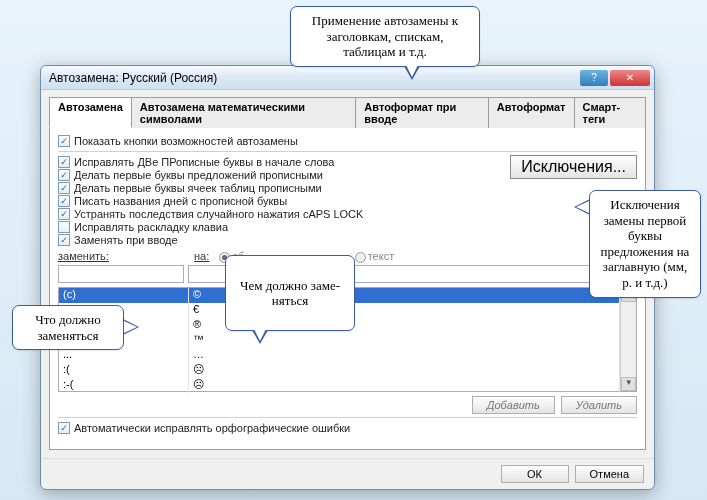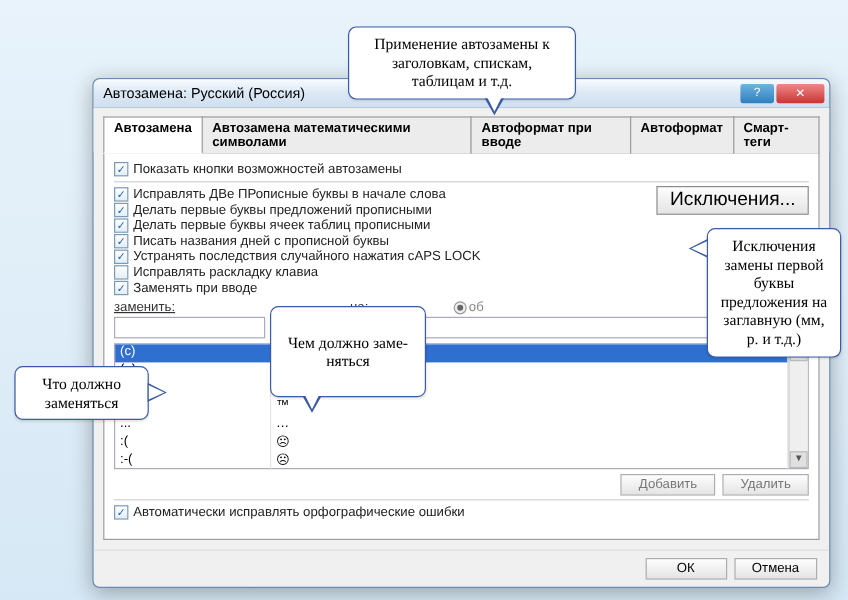--- a/index.html
+++ b/index.html
@@ -18,21 +18,20 @@
     left: 40px;
     top: 65px;
     width: 615px;
     height: 425px;
     background: #f0f0f0;
     border: 1px solid #6a8caf;
     border-radius: 6px;
     box-shadow: 0 4px 18px rgba(0,0,0,0.3);
     display: flex;
     flex-direction: column;
-    margin-left: 37px;
   }
   .titlebar {
     height: 24px;
     background: linear-gradient(180deg, #f7fbff 0%, #dce8f5 50%, #cfe0f0 100%);
     border-bottom: 1px solid #b5c9dc;
     border-radius: 6px 6px 0 0;
     display: flex;
     align-items: center;
     padding: 0 4px 0 8px;
   }
@@ -86,38 +85,38 @@
   }
   .chk.unchecked { color: transparent; }
   .hr { border-top: 1px solid #d0d0d0; margin: 3px 0; }
   .top-row { display: flex; align-items: flex-start; }
   .top-row .opts { flex: 1; }
   .excbtn {
     margin-left: 8px; margin-top: 0; padding: 2px 10px;
     border: 1px solid #8a8a8a; background: linear-gradient(180deg,#fdfdfd,#e4e4e4);
     font-size: 16px; min-width: 90px; text-align: center;
   }
-  .row-inputs { display:flex; align-items:center; gap: 10px; margin-top:3px; color:#555;justify-content:space-between;}
+  .row-inputs { display:flex; align-items:center; gap: 10px; margin-top:3px; color:#555;}
   .row-inputs label { color:#333; }
   .radio { width:11px;height:11px;border:1px solid #999;border-radius:50%;display:inline-block;background:#eee;vertical-align:middle;margin-right:2px;}
   .radio.on::after{content:"";display:block;width:5px;height:5px;border-radius:50%;background:#666;margin:2px;}
   .input-pair { display:flex; gap:4px; margin-top:2px;}
   .input-pair input {
     border:1px solid #aab; height:18px; font-size:11px; padding:0 3px; background:#fff;
   }
   .list-wrap { margin-top:4px; border:1px solid #aab; height:105px; display:flex; }
   .lrow { display:flex; height:15px; font-size:11px; }
   .lrow.sel { background:#2f6fcf; color:#fff; }
   .lrow .c1 { width:130px; padding:0 4px; border-right:1px solid #e4e4e4;}
   .lrow .c2 { flex:1; padding:0 4px; border-right:1px solid #e4e4e4;}
   .list-table { width:100%; }
   .scroll { width:16px; background:#efefef; border-left:1px solid #ccc; position:relative;}
   .scroll .up,.scroll .dn{height:14px;font-size:8px;text-align:center;color:#555;background:#e0e0e0;border:1px solid #bbb;}
   .scroll .dn{position:absolute;bottom:0;left:0;right:0;}
-  .below-btns { display:flex; justify-content:flex-end; gap:6px; margin-top:4px;}
+  .below-btns { display:flex; justify-content:flex-end; gap:6px; margin-top:4px;font-style:italic;}
   .btn {
     padding: 2px 14px; border:1px solid #adadad; background:linear-gradient(180deg,#fdfdfd,#e4e4e4);
     font-size:11px; color:#777;
   }
   .btn.enabled{ color:#000; }
   .footer { display:flex; justify-content:flex-end; gap:6px; padding:6px 10px; border-top:1px solid #ddd;}
   .footer .btn { min-width:68px; text-align:center; color:#000;}
 
   
   .callout {
@@ -135,21 +134,21 @@
   .tail-bl::after{content:"";position:absolute;top:-15px;left:-6px;border-top:12px solid #fff;border-left:6px solid transparent;border-right:6px solid transparent;}
   .tail-left { border-right:16px solid #3b5ba5; border-top:8px solid transparent; border-bottom:8px solid transparent; left:-16px; top:40%; }
   .tail-left::after{content:"";position:absolute;left:2px;top:-6px;border-right:13px solid #fff;border-top:6px solid transparent;border-bottom:6px solid transparent;}
   .tail-right { border-left:16px solid #3b5ba5; border-top:8px solid transparent; border-bottom:8px solid transparent; right:-16px; top:45%; }
   .tail-right::after{content:"";position:absolute;right:2px;top:-6px;border-left:13px solid #fff;border-top:6px solid transparent;border-bottom:6px solid transparent;}
   .dimmed { color:#888; }
 </style>
 </head>
 <body>
 
-<div class="callout" style="left:290px; top:22px; width:190px;">
+<div class="callout" style="left:290px; top:6px; width:190px;">
   <span>Применение автозамены к заголовкам, спискам, таблицам и т.д.</span>
   <div class="tail tail-bl" style="left:60%;"></div>
 </div>
 
 <div class="callout" style="right:6px; top:190px; width:112px;">
   <span>Исключения замены первой буквы предложения на заглавную (мм, р. и т.д.)</span>
   <div class="tail tail-left" style="top:8px;"></div>
 </div>
 
 <div class="callout" style="left:225px; top:255px; width:130px; white-space:pre-line;">

